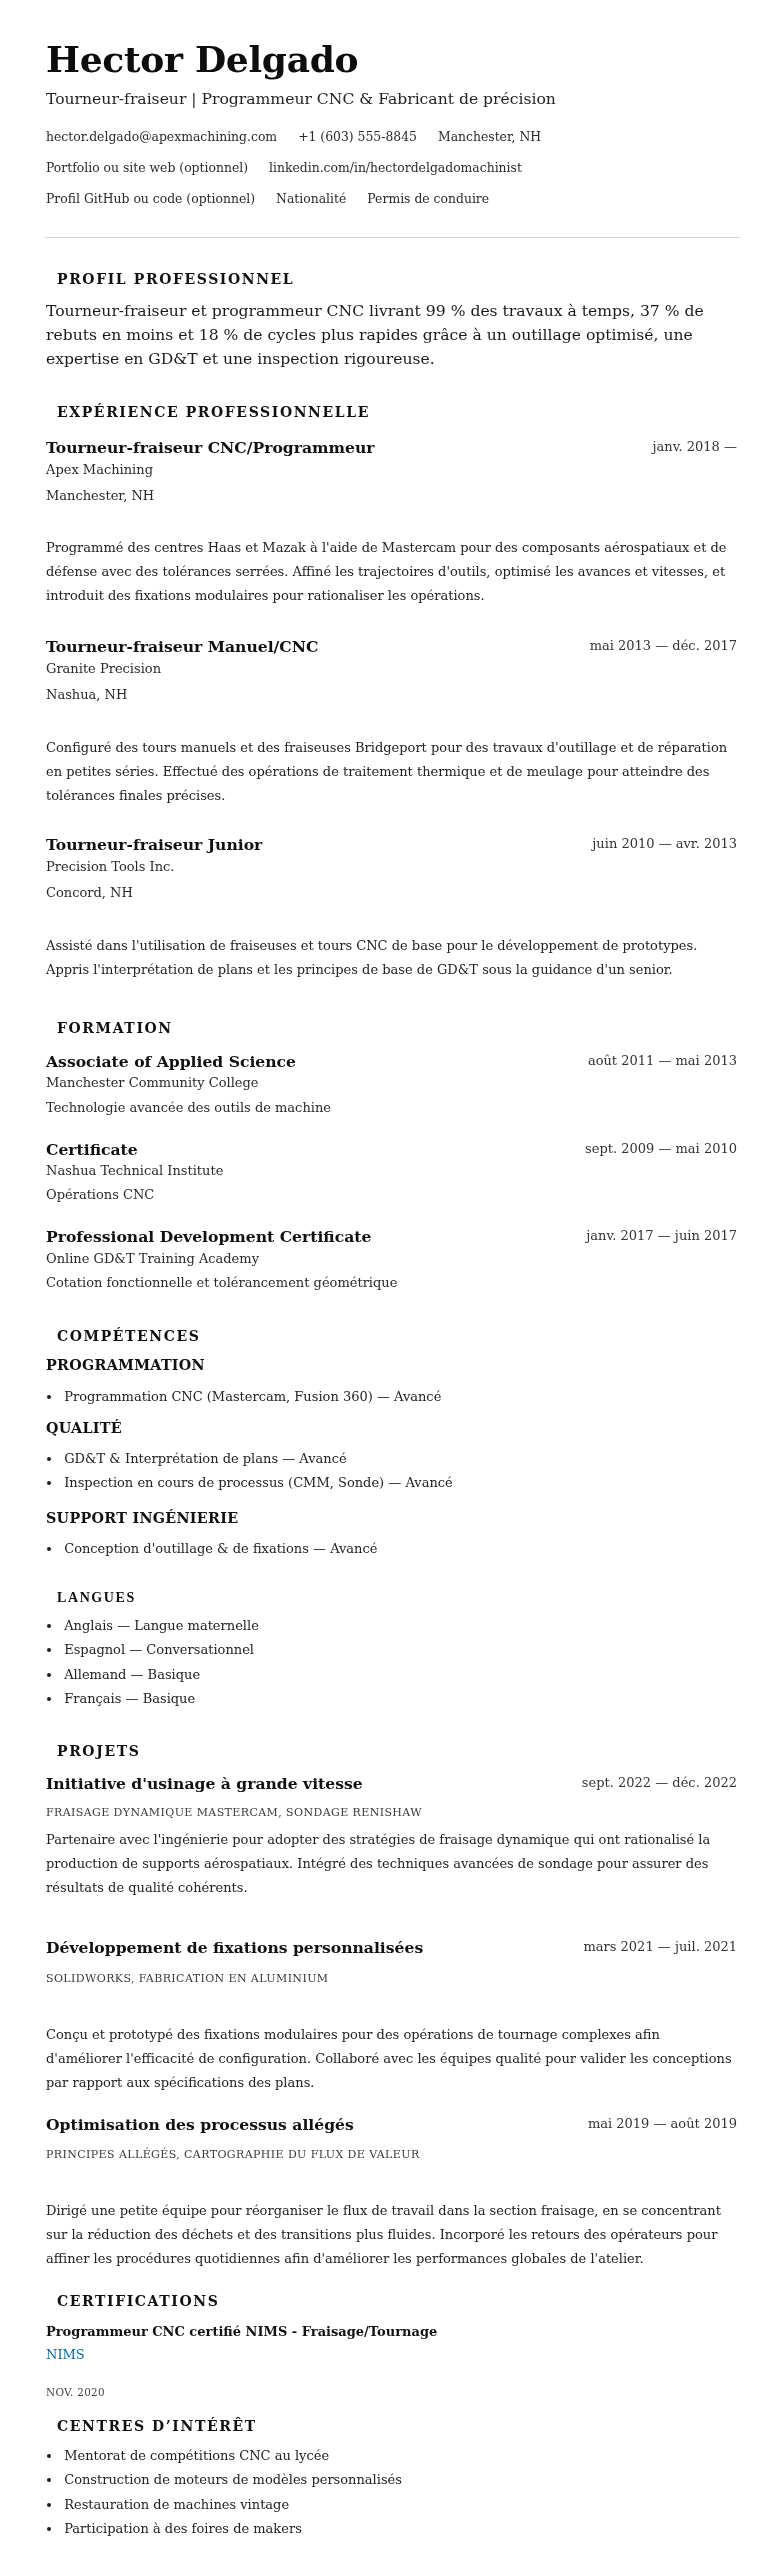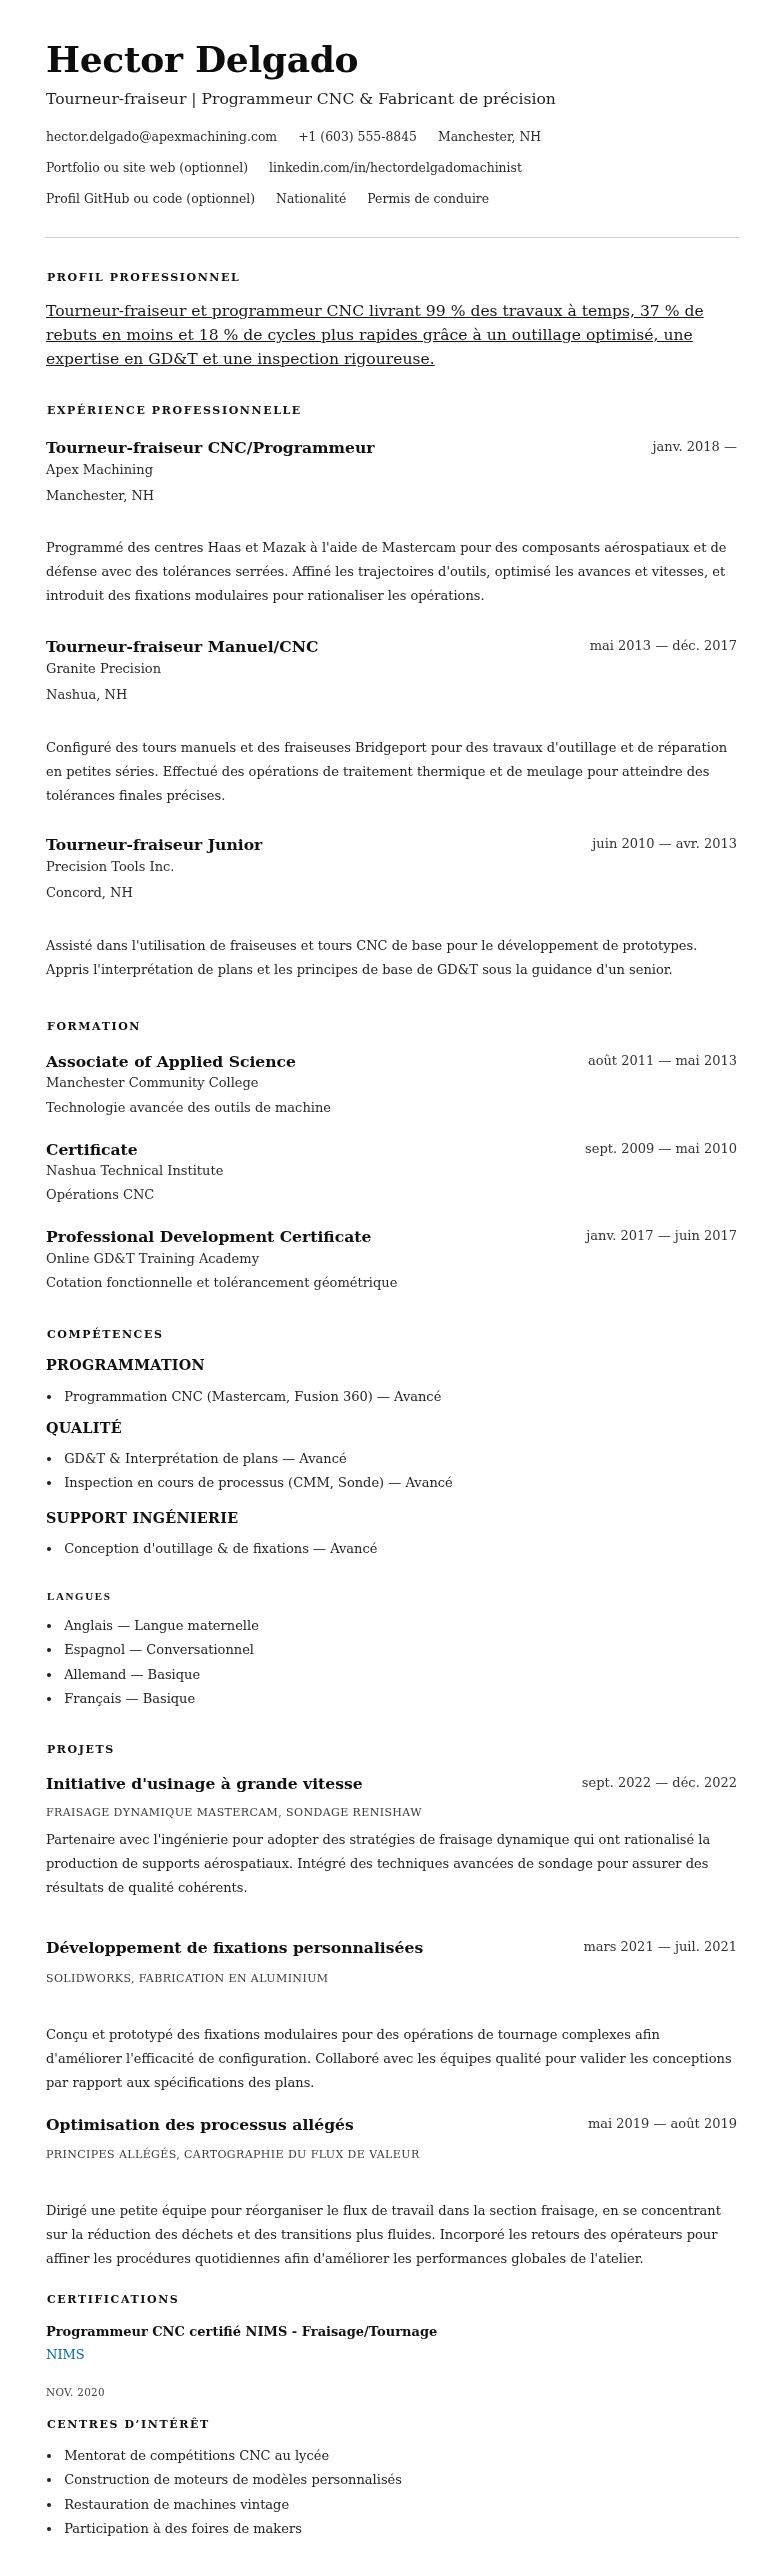--- a/index.html
+++ b/index.html
@@ -26,27 +26,27 @@
     position: absolute; left: 0;
     font-size: 12.4px; color: #2a2a2a; line-height: 1.3;
     display: flex; gap: 21px; white-space: nowrap;
   }
   .contact-row span { cursor: default; }
   .divider {
     position: absolute; left: -1.3px; width: 695px; top: 237px;
     height: 1.3px; background: #d4d4d8;
   }
   .section-heading {
-    position: absolute; left: 1px;
-    font-size: 11px; font-weight: bold; letter-spacing: 1.6px;
+    position: absolute; left: 11px;
+    font-size: 14px; font-weight: bold; letter-spacing: 1.6px;
     color: #111; text-transform: uppercase; line-height: 1.2;
   }
   .profile-text {
     position: absolute; left: 0; top: 299px; width: 691px;
-    font-size: 15.6px; line-height: 24px; color: #1a1a1a; text-decoration: underline;
+    font-size: 15.6px; line-height: 24px; color: #1a1a1a;
   }
   .entry-title {
     position: absolute; left: 0;
     font-size: 15.6px; font-weight: bold; color: #111; line-height: 1.2;
     white-space: nowrap;
   }
   .entry-date {
     position: absolute; right: 0;
     font-size: 13px; color: #333; line-height: 1.2; white-space: nowrap;
   }

